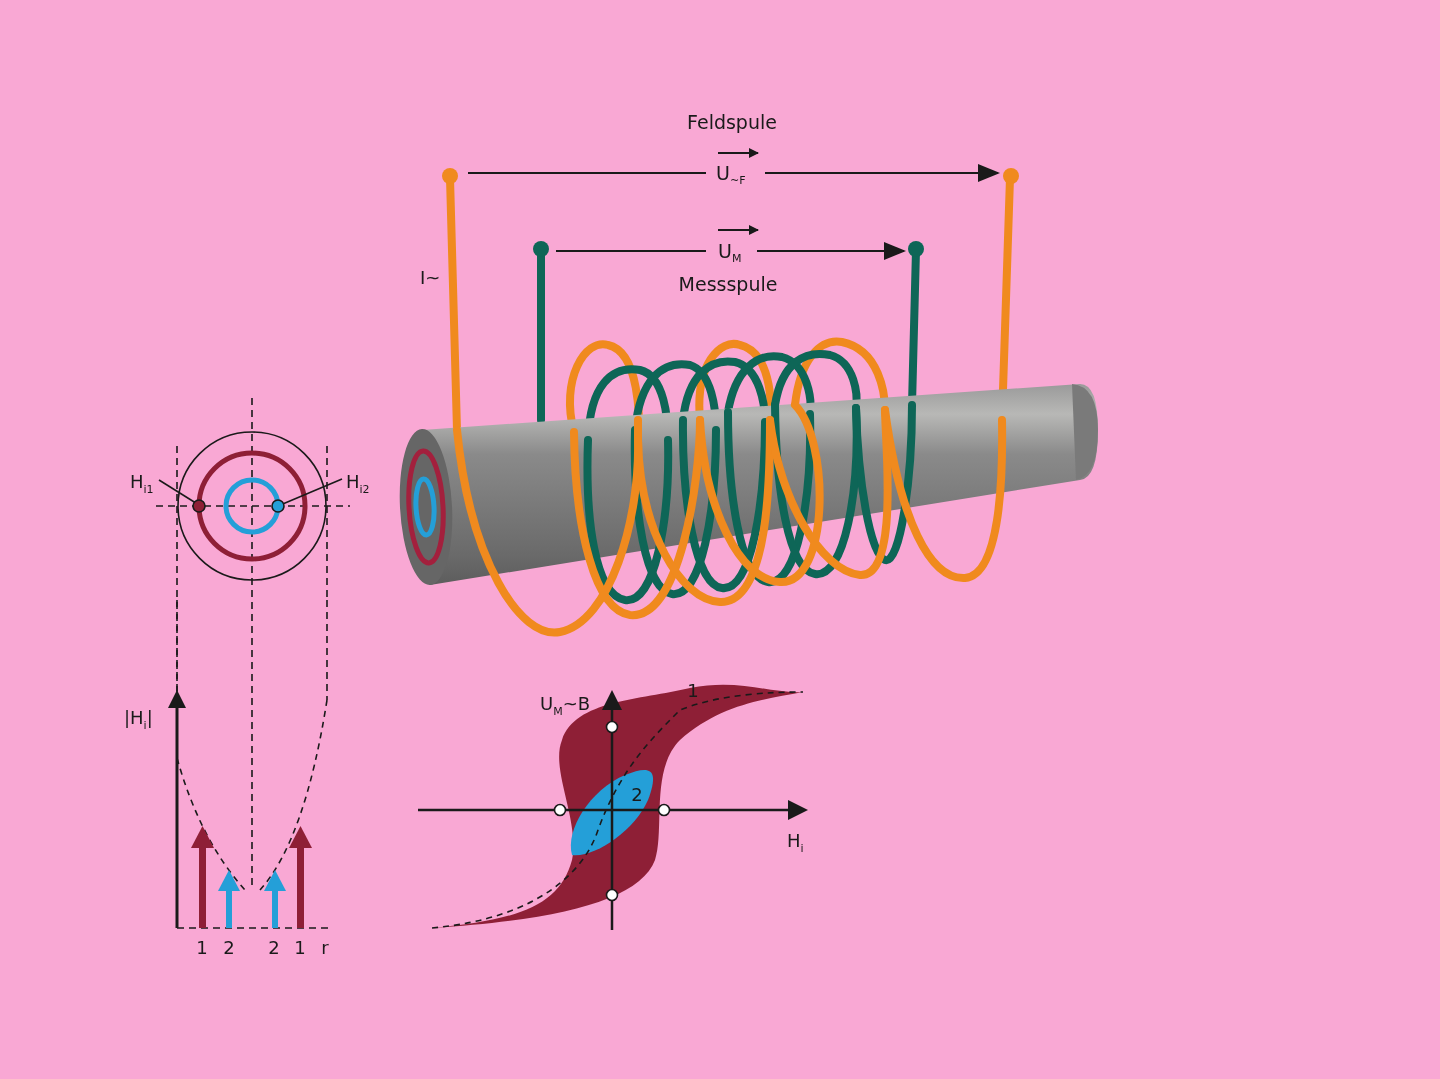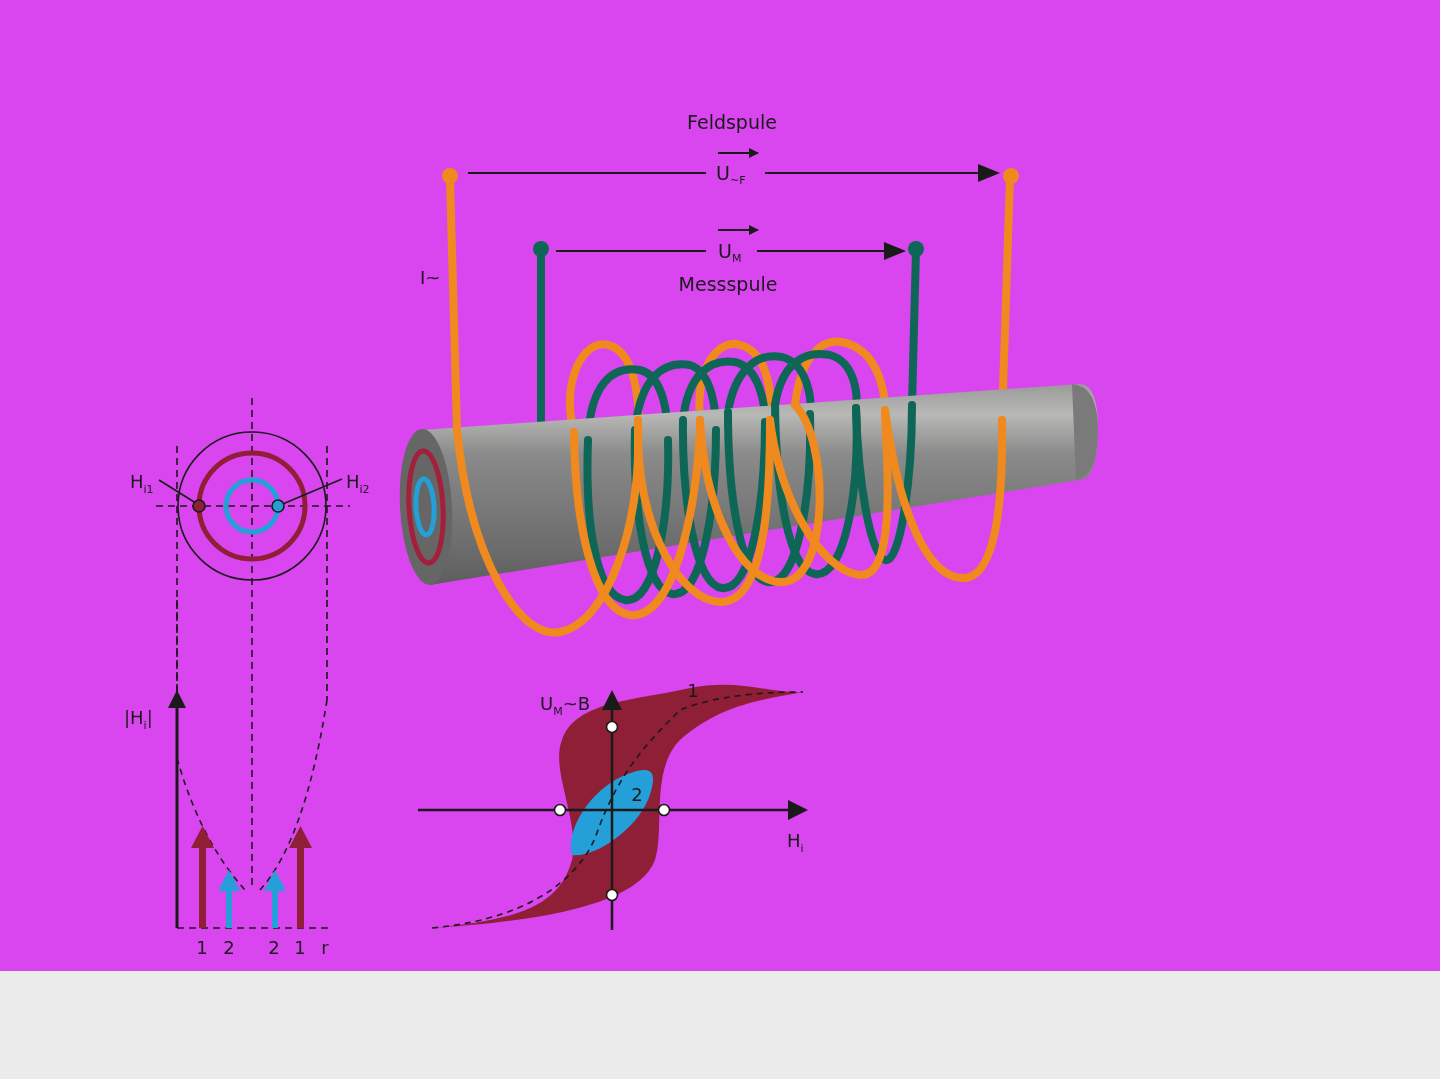--- a/index.html
+++ b/index.html
@@ -1,16 +1,16 @@
 <!DOCTYPE html>
 <html><head>
 <meta charset="utf-8">
 <style>
   html,body{margin:0;padding:0;background:#ebebeb;}
-  #stage{position:relative;width:1440px;height:971px;background:#d946ef;overflow:hidden;}
+  #stage{position:relative;width:1440px;height:1079px;background:#f9a8d4;overflow:hidden;}
   svg{position:absolute;left:0;top:0;}
   .lbl{font-family:"DejaVu Sans","Liberation Sans",sans-serif;fill:#1a1a1a;}
   .lbl-lg{font-size:19px;}
   .lbl-md{font-size:18px;}
   .sub{font-size:11px;}
 </style>
 </head>
 <body>
 
 <div id="stage">

